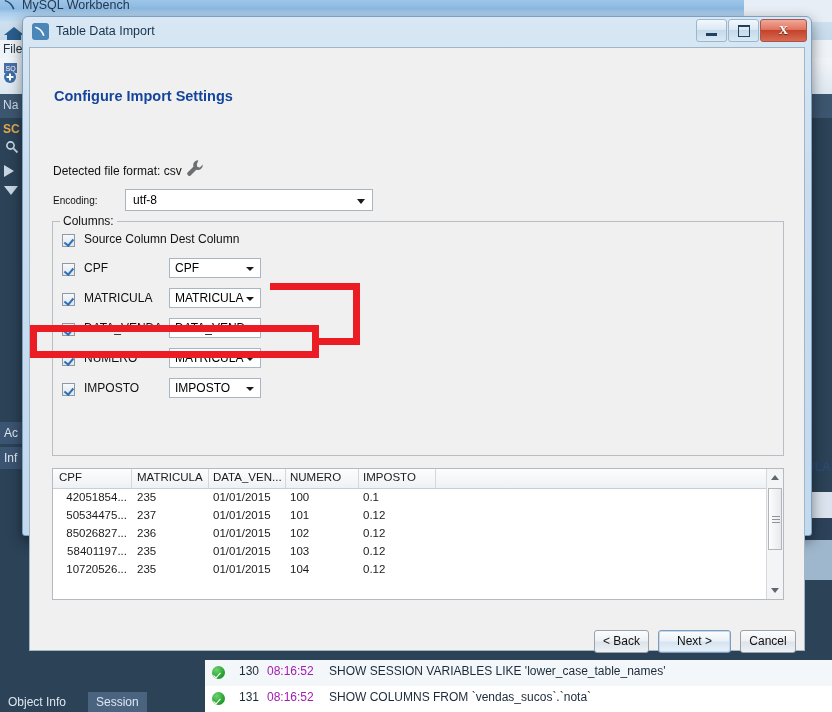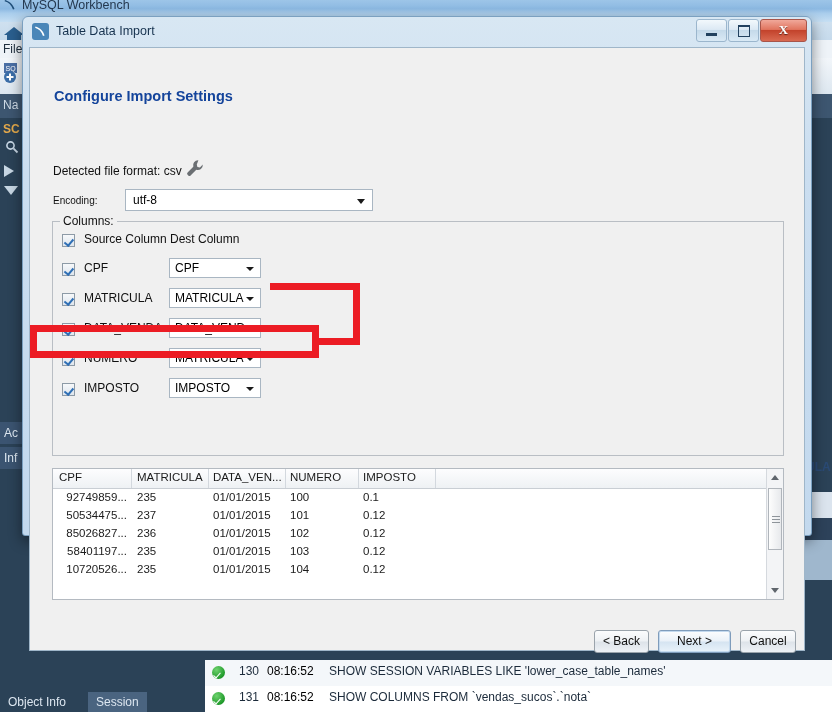--- a/index.html
+++ b/index.html
@@ -16,21 +16,21 @@
     width: 832px;
     height: 712px;
     background: #e8eef5;
     overflow: hidden;
   }
 
   
   .wb-titlebar {
     position: absolute;
     left: 0; top: 0;
-    width: 832px; height: 22px;
+    width: 744px; height: 22px;
     background: linear-gradient(to bottom, #9dc5e8 0%, #8cb9e2 40%, #a9cdec 60%, #c6dff3 100%);
     border-bottom: 1px solid #7ea9cf;
   }
   .wb-title-text {
     position: absolute;
     left: 22px; top: -2px;
     font-size: 12.5px;
     color: #24384f;
     white-space: nowrap;
   }
@@ -229,21 +229,21 @@
     left: 26px; top: 4px;
     width: 28px;
     text-align: right;
     font-size: 12px;
     color: #1b2a3a;
   }
   .log-time {
     position: absolute;
     left: 62px; top: 4px;
     font-size: 12px;
-    color: #000000;
+    color: #a21caf;
     white-space: nowrap;
   }
   .log-sql {
     position: absolute;
     left: 124px; top: 4px;
     font-size: 12px;
     color: #1b2a3a;
     white-space: nowrap;
   }
 
@@ -740,21 +740,21 @@
           <span class="prev-sep" style="left:155px;"></span>
           <span class="prev-th" style="left:160px;">DATA_VEN...</span>
           <span class="prev-sep" style="left:232px;"></span>
           <span class="prev-th" style="left:237px;">NUMERO</span>
           <span class="prev-sep" style="left:305px;"></span>
           <span class="prev-th" style="left:310px;">IMPOSTO</span>
           <span class="prev-sep" style="left:382px;"></span>
         </div>
 
         <div class="prev-row" style="top:21px;">
-          <span class="prev-td num" style="left:6px; width:68px;">92749859...</span>
+          <span class="prev-td num" style="left:6px; width:68px;">42051854...</span>
           <span class="prev-td" style="left:84px;">235</span>
           <span class="prev-td" style="left:160px;">01/01/2015</span>
           <span class="prev-td" style="left:237px;">100</span>
           <span class="prev-td" style="left:310px;">0.1</span>
         </div>
         <div class="prev-row" style="top:39px;">
           <span class="prev-td num" style="left:6px; width:68px;">50534475...</span>
           <span class="prev-td" style="left:84px;">237</span>
           <span class="prev-td" style="left:160px;">01/01/2015</span>
           <span class="prev-td" style="left:237px;">101</span>

